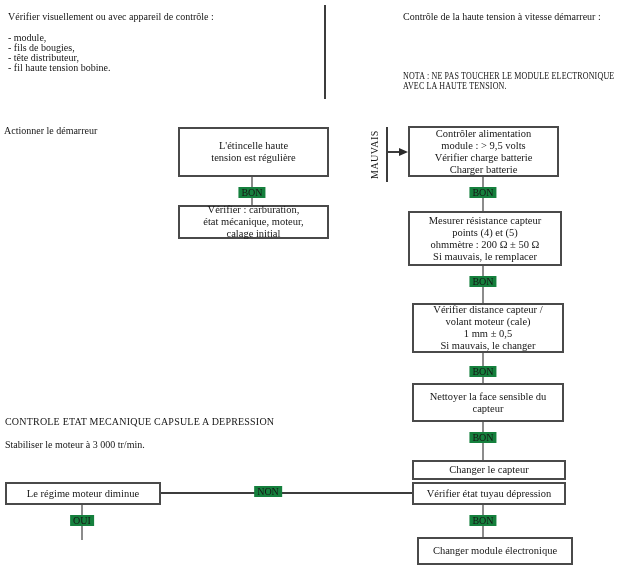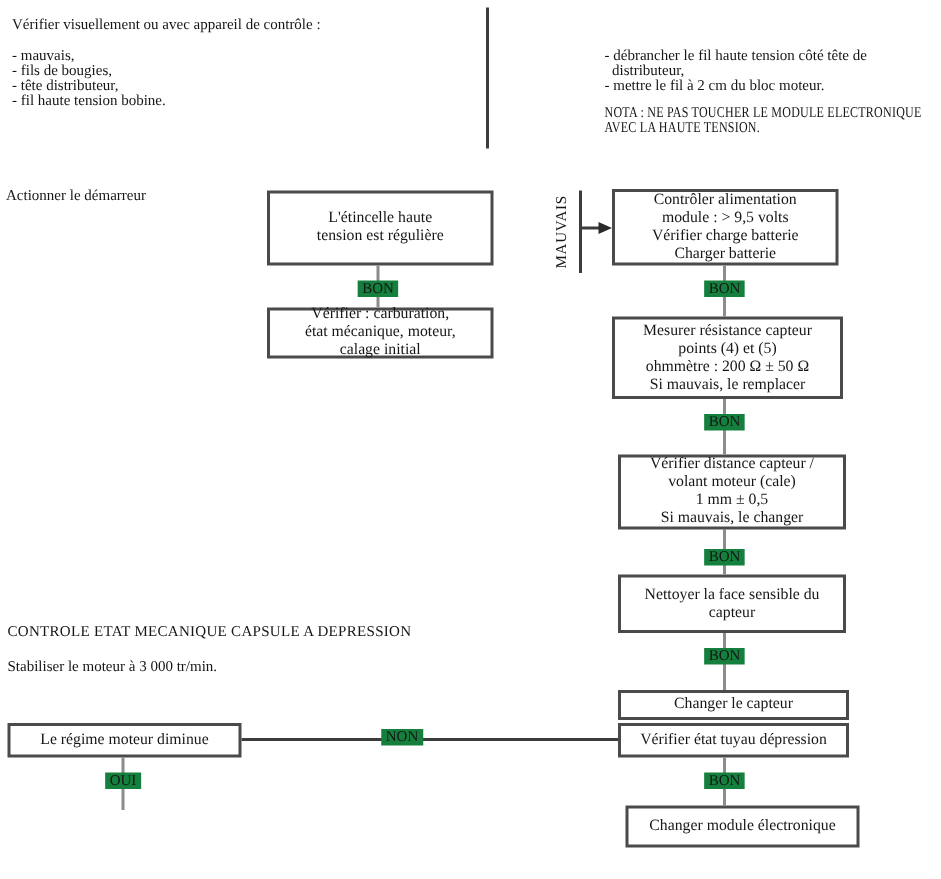--- a/index.html
+++ b/index.html
@@ -57,33 +57,29 @@
     z-index:2;
   }
 </style>
 </head>
 <body>
 
 <div class="canvas">
 
   <div class="tblock" style="left:8px;top:12px">Vérifier visuellement ou avec appareil de contrôle :</div>
   <div class="tblock tlist" style="left:8px;top:33px">
-    <div>- mauvais,</div>
+    <div>- module,</div>
     <div>- fils de bougies,</div>
     <div>- tête distributeur,</div>
     <div>- fil haute tension bobine.</div>
   </div>
 
   <div class="vline dark" style="left:324px;top:5px;height:94px"></div>
 
-  <div class="tblock tlist" style="left:403px;top:33px">
-    <div>- débrancher le fil haute tension côté tête de</div>
-    <div class="indent">distributeur,</div>
-    <div>- mettre le fil à 2 cm du bloc moteur.</div>
-  </div>
+  <div class="tblock" style="left:403px;top:12px">Contrôle de la haute tension à vitesse démarreur :</div>
   <div class="tblock tlist nota caps" style="left:403px;top:71px">
     <div>NOTA : NE PAS TOUCHER LE MODULE ELECTRONIQUE</div>
     <div>AVEC LA HAUTE TENSION.</div>
   </div>
 
   <div class="tblock" style="left:4px;top:126px">Actionner le démarreur</div>
 
   <div class="box" style="left:178px;top:127px;width:151px;height:50px">L'étincelle haute
 tension est régulière</div>
 

